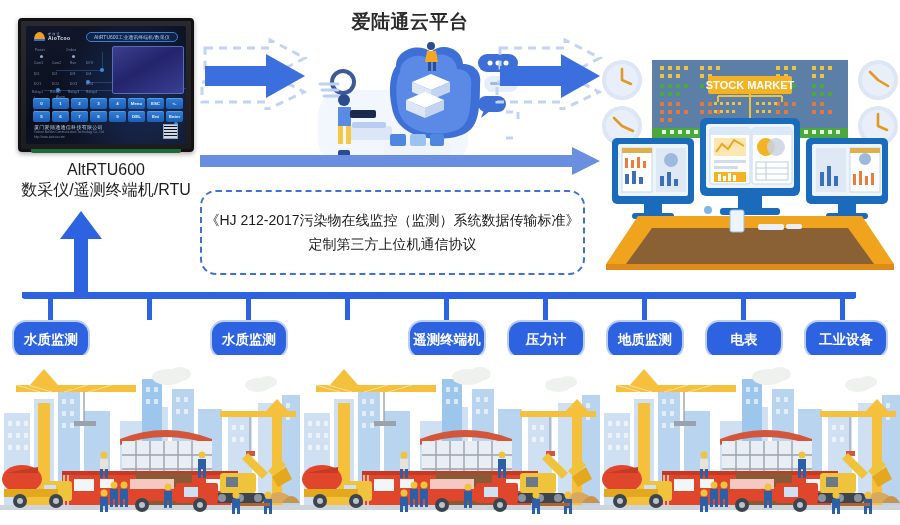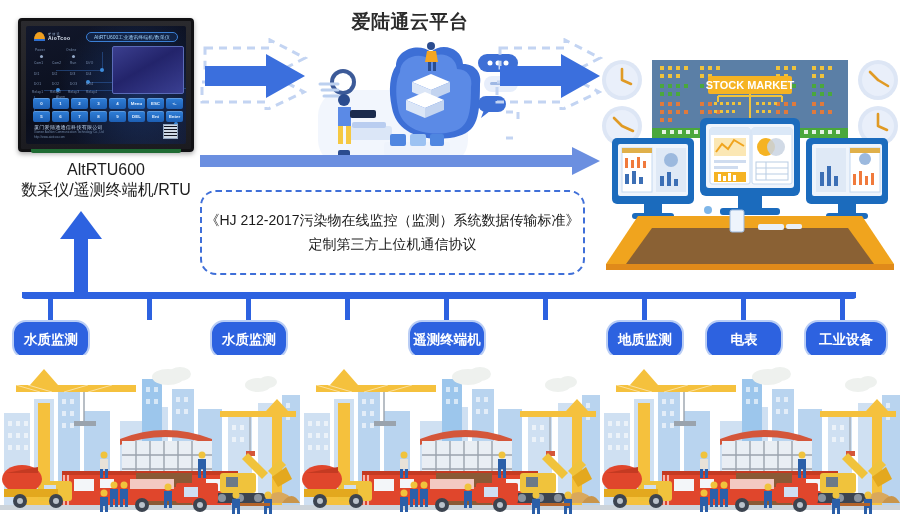--- a/index.html
+++ b/index.html
@@ -537,20 +537,21 @@
     <div class="branch" style="left:345px;top:16px;width:5px;height:22px;"></div>
     <div class="branch" style="left:444px;top:16px;width:5px;height:22px;"></div>
     <div class="branch" style="left:543px;top:16px;width:5px;height:22px;"></div>
     <div class="branch" style="left:642px;top:16px;width:5px;height:22px;"></div>
     <div class="branch" style="left:741px;top:16px;width:5px;height:22px;"></div>
     <div class="branch" style="left:840px;top:16px;width:5px;height:22px;"></div>
 
     <div class="pill" style="left:12px;top:38px;width:78px;">水质监测</div>
     <div class="pill" style="left:210px;top:38px;width:78px;">水质监测</div>
     <div class="pill" style="left:408px;top:38px;width:78px;">遥测终端机</div>
+    <div class="pill" style="left:507px;top:38px;width:78px;">压力计</div>
     <div class="pill" style="left:705px;top:38px;width:78px;">电表</div>
     <div class="pill" style="left:606px;top:38px;width:78px;">地质监测</div>
     <div class="pill" style="left:804px;top:38px;width:84px;text-align:center;">工业设备</div>
   </div>
 
   <div id="city">
     <svg width="900" height="170" viewBox="0 0 900 170">
       <defs>
         <g id="ctile">
 

